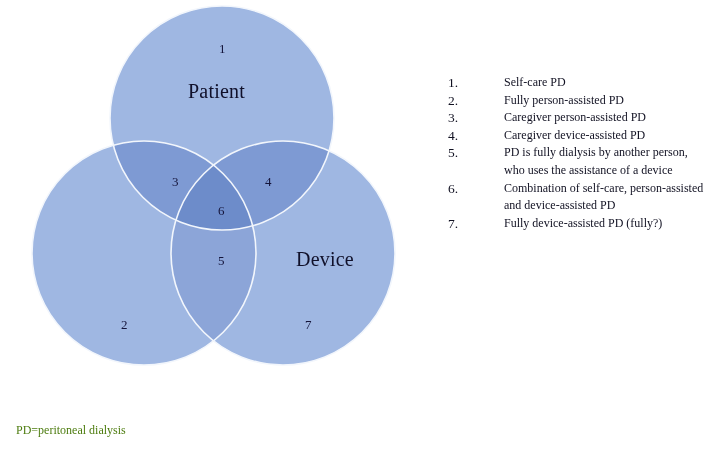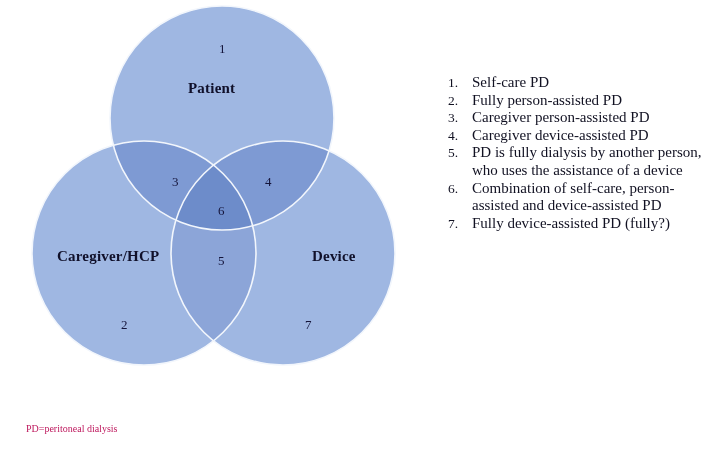--- a/index.html
+++ b/index.html
@@ -30,38 +30,38 @@
     left: 0;
     top: 0;
     width: 430px;
     height: 400px;
     display: block;
   }
 
   .venn-label {
     position: absolute;
     font-family: "Liberation Serif", "DejaVu Serif", serif;
-    font-weight: bold;
-    font-size: 15px;
+    font-weight: normal;
+    font-size: 20px;
     color: #10102a;
     white-space: nowrap;
     letter-spacing: 0.2px;
   }
   .venn-number {
     position: absolute;
     font-family: "Liberation Serif", "DejaVu Serif", serif;
     font-weight: normal;
     font-size: 13px;
     color: #14143a;
     white-space: nowrap;
   }
 
   #label-patient        { left: 188px; top: 80px; }
   #label-caregiver      { left: 57px;  top: 248px; }
-  #label-device         { left: 312px; top: 248px; }
+  #label-device         { left: 296px; top: 248px; }
 
   #num-1 { left: 219px; top: 41px; }
   #num-2 { left: 121px; top: 317px; }
   #num-3 { left: 172px; top: 174px; }
   #num-4 { left: 265px; top: 174px; }
   #num-5 { left: 218px; top: 253px; }
   #num-6 { left: 218px; top: 203px; }
   #num-7 { left: 305px; top: 317px; }
 
   
@@ -79,30 +79,31 @@
     margin-bottom: 0px;
   }
   .legend-num {
     width: 24px;
     flex: 0 0 24px;
     text-align: left;
     font-size: 13.5px;
   }
   .legend-text {
     flex: 1 1 auto;
-    font-size: 15px;
+    font-size: 12px;
+    margin-left: 32px;
   }
 
   
   #footnote {
     position: absolute;
-    left: 26px;
+    left: 16px;
     top: 423px;
-    font-size: 10px;
-    color: #be185d;
+    font-size: 12px;
+    color: #4d7c0f;
     white-space: nowrap;
   }
 </style>
 </head>
 <body>
 
 <div id="venn-figure">
 
   <svg id="venn-svg" viewBox="0 0 430 400">
     <defs>
@@ -137,21 +138,20 @@
         <circle cx="283" cy="253" r="112" fill="#6d8cca"></circle>
       </g>
     </g>
 
     <circle cx="144" cy="253" r="112" fill="none" stroke="#f2f6fc" stroke-width="1.6"></circle>
     <circle cx="283" cy="253" r="112" fill="none" stroke="#f2f6fc" stroke-width="1.6"></circle>
     <circle cx="222" cy="118" r="112" fill="none" stroke="#f2f6fc" stroke-width="1.6"></circle>
   </svg>
 
   <div class="venn-label" id="label-patient">Patient</div>
-  <div class="venn-label" id="label-caregiver">Caregiver/HCP</div>
   <div class="venn-label" id="label-device">Device</div>
 
   <div class="venn-number" id="num-1">1</div>
   <div class="venn-number" id="num-2">2</div>
   <div class="venn-number" id="num-3">3</div>
   <div class="venn-number" id="num-4">4</div>
   <div class="venn-number" id="num-5">5</div>
   <div class="venn-number" id="num-6">6</div>
   <div class="venn-number" id="num-7">7</div>
 </div>

